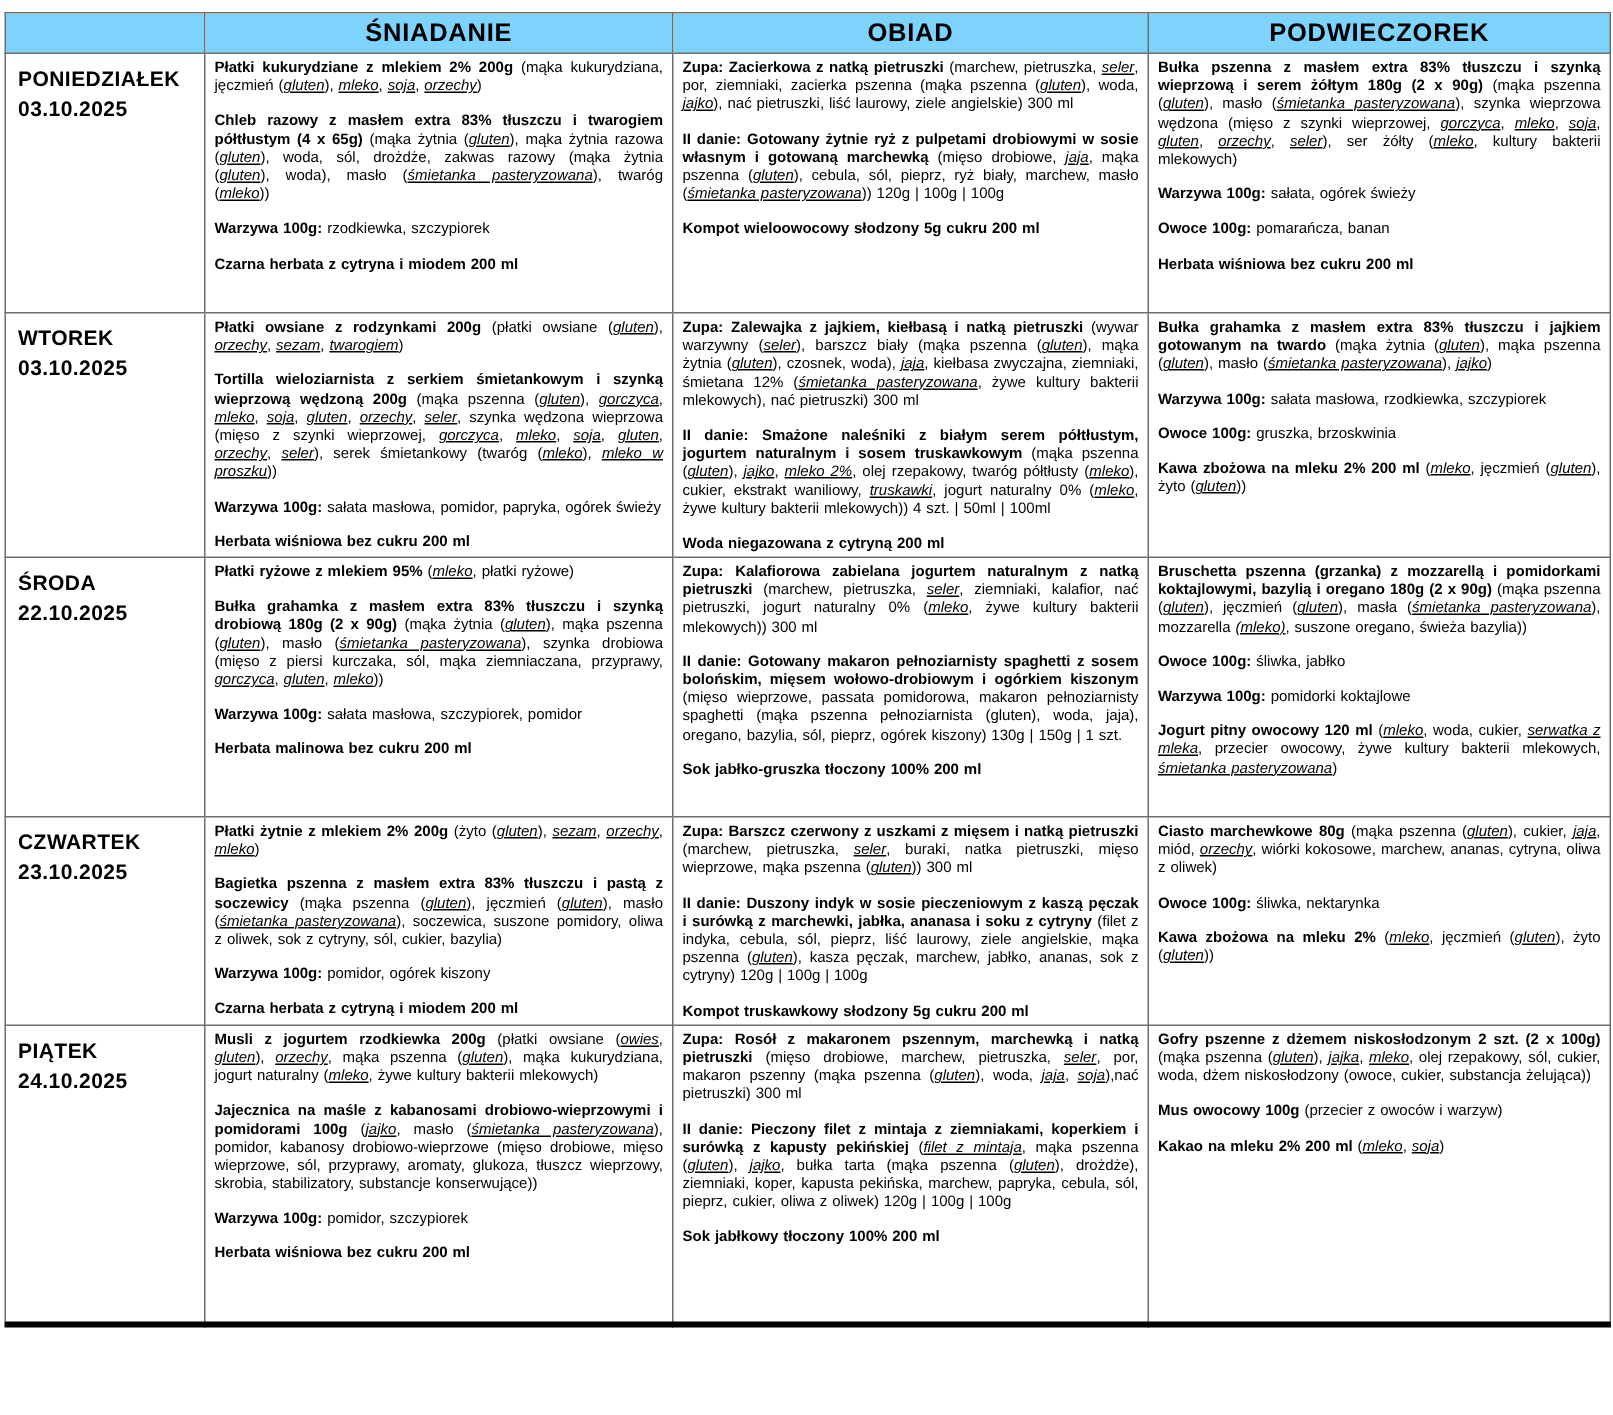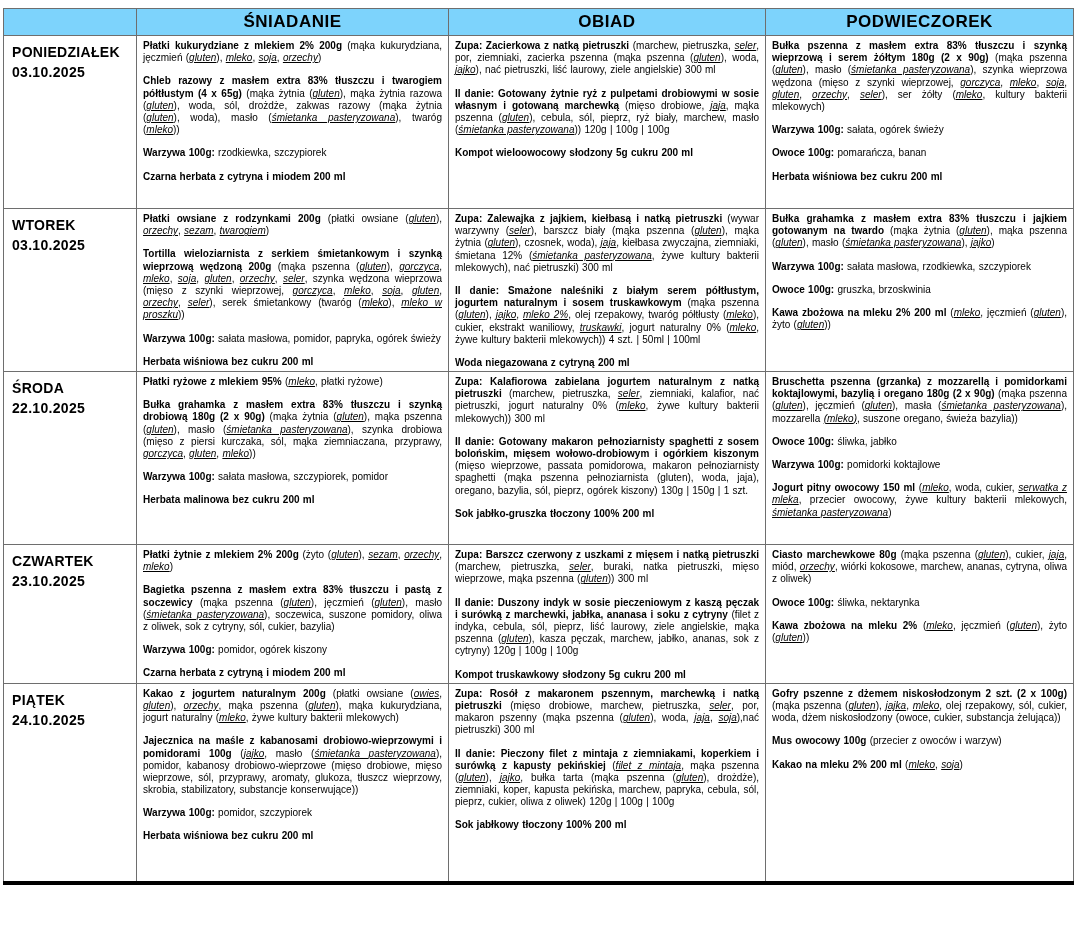--- a/index.html
+++ b/index.html
@@ -141,21 +141,21 @@
           </td>
         <td class="menu-cell">
             <p class="para"><b>Zupa: Kalafiorowa zabielana jogurtem naturalnym z natką pietruszki</b> (marchew, pietruszka, <u class="al">seler</u>, ziemniaki, kalafior, nać pietruszki, jogurt naturalny 0% (<u class="al">mleko</u>, żywe kultury bakterii mlekowych)) 300 ml</p>
             <p class="para"><b>II danie: Gotowany makaron pełnoziarnisty spaghetti z sosem bolońskim, mięsem wołowo-drobiowym i ogórkiem kiszonym</b> (mięso wieprzowe, passata pomidorowa, makaron pełnoziarnisty spaghetti (mąka pszenna pełnoziarnista (gluten), woda, jaja), oregano, bazylia, sól, pieprz, ogórek kiszony) 130g | 150g | 1 szt.</p>
             <p class="para"><b>Sok jabłko-gruszka tłoczony 100% 200 ml</b></p>
           </td>
         <td class="menu-cell">
             <p class="para"><b>Bruschetta pszenna (grzanka) z mozzarellą i pomidorkami koktajlowymi, bazylią i oregano 180g (2 x 90g)</b> (mąka pszenna (<u class="al">gluten</u>), jęczmień (<u class="al">gluten</u>), masła (<u class="al">śmietanka pasteryzowana</u>), mozzarella <u class="al">(mleko)</u>, suszone oregano, świeża bazylia))</p>
             <p class="para"><b>Owoce 100g:</b> śliwka, jabłko</p>
             <p class="para"><b>Warzywa 100g:</b> pomidorki koktajlowe</p>
-            <p class="para"><b>Jogurt pitny owocowy 150 ml</b> (<u class="al">mleko</u>, woda, cukier, <u class="al">serwatka z mleka</u>, przecier owocowy, żywe kultury bakterii mlekowych, <u class="al">śmietanka pasteryzowana</u>)</p>
+            <p class="para"><b>Jogurt pitny owocowy 120 ml</b> (<u class="al">mleko</u>, woda, cukier, <u class="al">serwatka z mleka</u>, przecier owocowy, żywe kultury bakterii mlekowych, <u class="al">śmietanka pasteryzowana</u>)</p>
           </td>
       </tr>
       <tr style="height:110px">
         <td class="day-cell">
           <span class="day-name">CZWARTEK</span>
           <span class="day-date">23.10.2025</span>
         </td>
         <td class="menu-cell">
             <p class="para"><b>Płatki żytnie z mlekiem 2% 200g</b> (żyto (<u class="al">gluten</u>), <u class="al">sezam</u>, <u class="al">orzechy</u>, <u class="al">mleko</u>)</p>
             <p class="para"><b>Bagietka pszenna z masłem extra 83% tłuszczu i pastą z soczewicy</b> (mąka pszenna (<u class="al">gluten</u>), jęczmień (<u class="al">gluten</u>), masło (<u class="al">śmietanka pasteryzowana</u>), soczewica, suszone pomidory, oliwa z oliwek, sok z cytryny, sól, cukier, bazylia)</p>
@@ -172,21 +172,21 @@
             <p class="para"><b>Owoce 100g:</b> śliwka, nektarynka</p>
             <p class="para"><b>Kawa zbożowa na mleku 2%</b> (<u class="al">mleko</u>, jęczmień (<u class="al">gluten</u>), żyto (<u class="al">gluten</u>))</p>
           </td>
       </tr>
       <tr style="height:200px">
         <td class="day-cell">
           <span class="day-name">PIĄTEK</span>
           <span class="day-date">24.10.2025</span>
         </td>
         <td class="menu-cell">
-            <p class="para"><b>Kakao z jogurtem naturalnym 200g</b> (płatki owsiane (<u class="al">owies</u>, <u class="al">gluten</u>), <u class="al">orzechy</u>, mąka pszenna (<u class="al">gluten</u>), mąka kukurydziana, jogurt naturalny (<u class="al">mleko</u>, żywe kultury bakterii mlekowych)</p>
+            <p class="para"><b>Musli z jogurtem rzodkiewka 200g</b> (płatki owsiane (<u class="al">owies</u>, <u class="al">gluten</u>), <u class="al">orzechy</u>, mąka pszenna (<u class="al">gluten</u>), mąka kukurydziana, jogurt naturalny (<u class="al">mleko</u>, żywe kultury bakterii mlekowych)</p>
             <p class="para"><b>Jajecznica na maśle z kabanosami drobiowo-wieprzowymi i pomidorami 100g</b> (<u class="al">jajko</u>, masło (<u class="al">śmietanka pasteryzowana</u>), pomidor, kabanosy drobiowo-wieprzowe (mięso drobiowe, mięso wieprzowe, sól, przyprawy, aromaty, glukoza, tłuszcz wieprzowy, skrobia, stabilizatory, substancje konserwujące))</p>
             <p class="para"><b>Warzywa 100g:</b> pomidor, szczypiorek</p>
             <p class="para"><b>Herbata wiśniowa bez cukru 200 ml</b></p>
           </td>
         <td class="menu-cell">
             <p class="para"><b>Zupa: Rosół z makaronem pszennym, marchewką i natką pietruszki</b> (mięso drobiowe, marchew, pietruszka, <u class="al">seler</u>, por, makaron pszenny (mąka pszenna (<u class="al">gluten</u>), woda, <u class="al">jaja</u>, <u class="al">soja</u>),nać pietruszki) 300 ml</p>
             <p class="para"><b>II danie: Pieczony filet z mintaja z ziemniakami, koperkiem i surówką z kapusty pekińskiej</b> (<u class="al">filet z mintaja</u>, mąka pszenna (<u class="al">gluten</u>), <u class="al">jajko</u>, bułka tarta (mąka pszenna (<u class="al">gluten</u>), drożdże), ziemniaki, koper, kapusta pekińska, marchew, papryka, cebula, sól, pieprz, cukier, oliwa z oliwek) 120g | 100g | 100g</p>
             <p class="para"><b>Sok jabłkowy tłoczony 100% 200 ml</b></p>
           </td>
         <td class="menu-cell">

